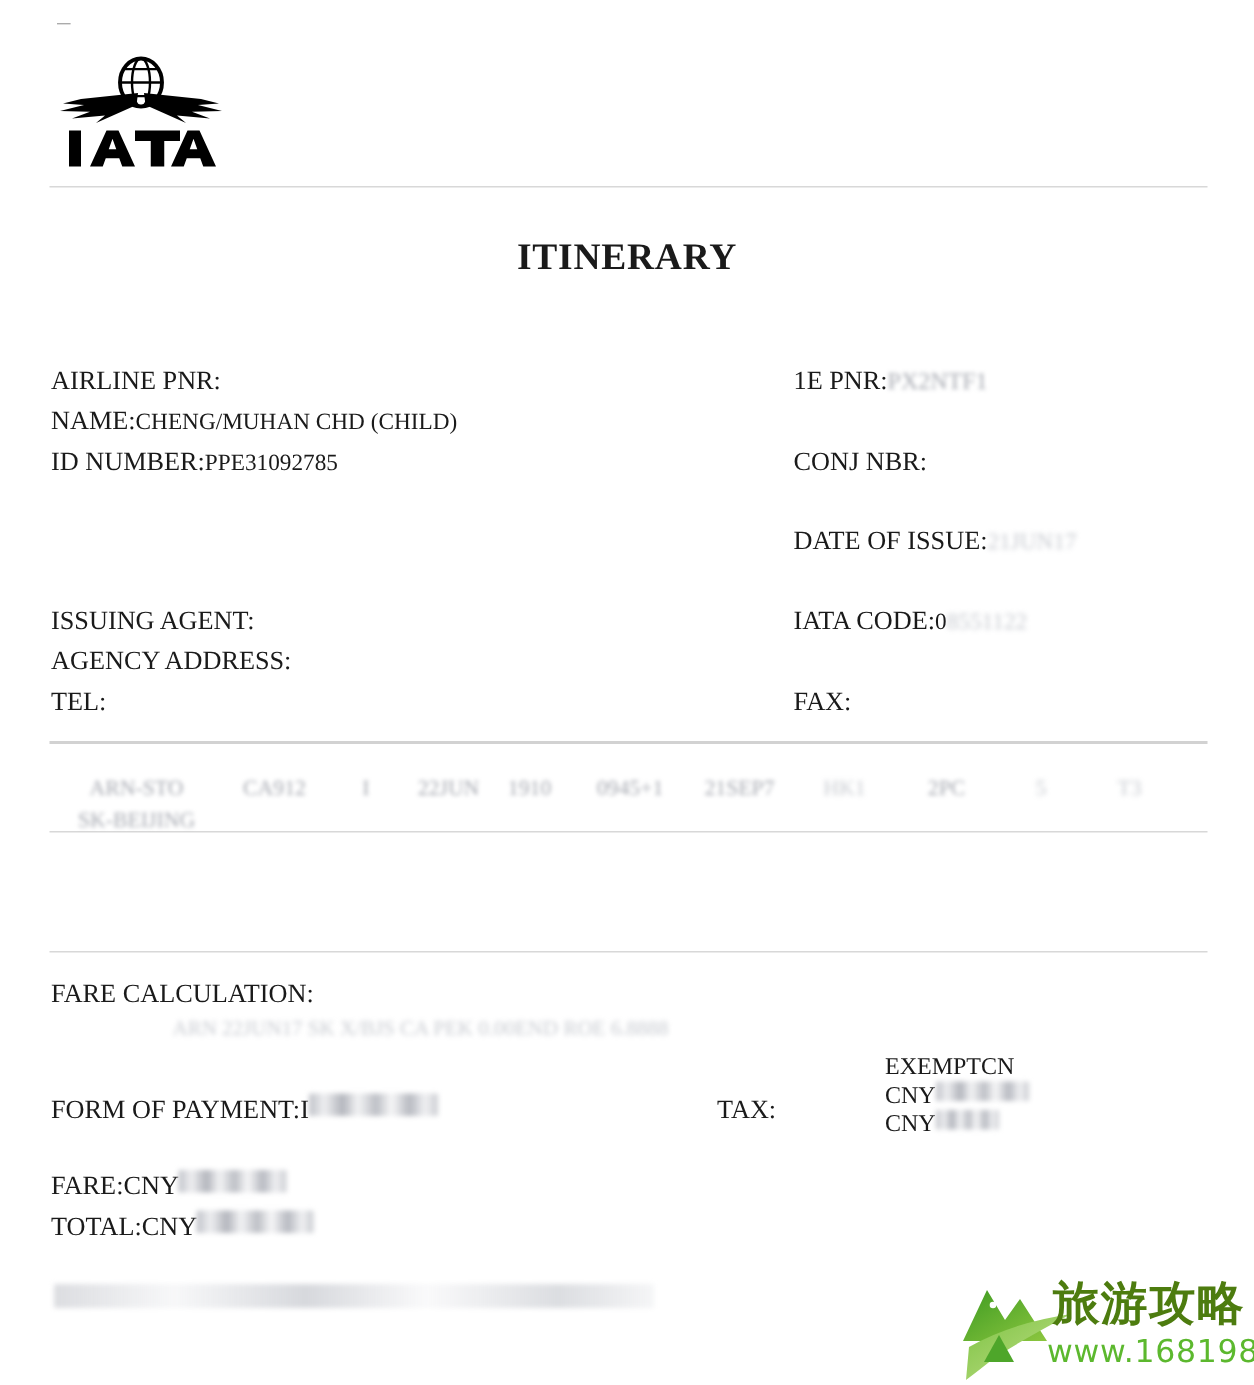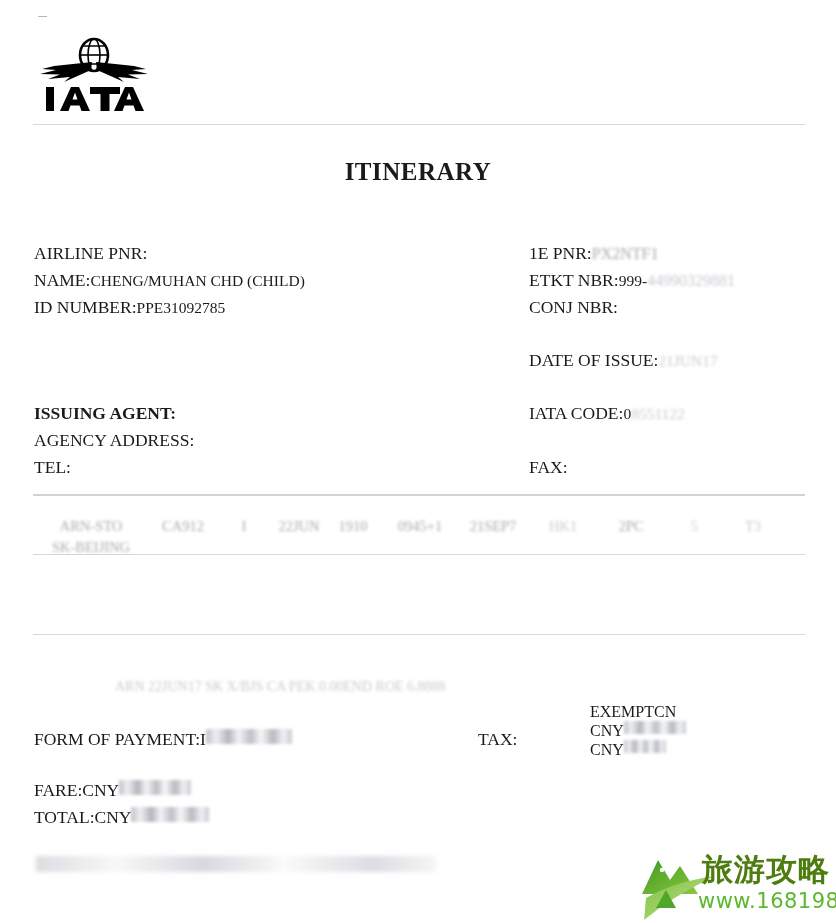--- a/index.html
+++ b/index.html
@@ -266,38 +266,35 @@
   </div>
 
   <div class="info-row col-right" style="top:243px;">
     <span class="lbl">1E PNR:</span><span class="blurtext" style="font-size:16px;">PX2NTF1</span>
   </div>
 
   <div class="info-row col-left" style="top:270px;">
     <span class="lbl">NAME:</span><span class="val-sm">CHENG/MUHAN CHD (CHILD)</span>
   </div>
 
-  <div class="info-row col-right" style="top:270px;">
-    <span class="lbl">ETKT NBR:</span><span class="val-sm">999-</span><span class="blurtext faint" style="font-size:16px;">44990329881</span>
-  </div>
 
   <div class="info-row col-left" style="top:297px;">
     <span class="lbl">ID NUMBER:</span><span class="val-sm">PPE31092785</span>
   </div>
 
   <div class="info-row col-right" style="top:297px;">
     <span class="lbl">CONJ NBR:</span>
   </div>
 
 
   <div class="info-row col-right" style="top:350px;">
     <span class="lbl">DATE OF ISSUE:</span><span class="blurtext faint" style="font-size:15.5px;">21JUN17</span>
   </div>
 
-  <div class="info-row col-left" style="top:403px;font-weight:bold;">
+  <div class="info-row col-left" style="top:403px;">
     <span class="lbl">ISSUING AGENT:</span>
   </div>
 
   <div class="info-row col-right" style="top:403px;">
     <span class="lbl">IATA CODE:</span><span class="val-sm">0</span><span class="blurtext faint" style="font-size:15.5px;">8551122</span>
   </div>
 
   <div class="info-row col-left" style="top:430px;">
     <span class="lbl">AGENCY ADDRESS:</span>
   </div>
@@ -328,20 +325,23 @@
       <div class="td" style="left:460px;top:12px;"><span class="blurtext">21SEP7</span></div>
       <div class="td" style="left:530px;top:12px;"><span class="blurtext faint">HK1</span></div>
       <div class="td" style="left:598px;top:12px;"><span class="blurtext">2PC</span></div>
       <div class="td" style="left:661px;top:12px;"><span class="blurtext faint">5</span></div>
       <div class="td" style="left:720px;top:12px;"><span class="blurtext faint">T3</span></div>
     </div>
   </div>
 
   <div class="hr" style="top:634px;"></div>
 
+  <div class="sect" style="left:34px;top:652px;">
+    <span>FARE CALCULATION:</span>
+  </div>
   <div class="farecalc-line">
     <span class="blurtext faint">ARN 22JUN17 SK X/BJS CA PEK 0.00END ROE 6.8888</span>
   </div>
 
   <div class="sect" style="left:34px;top:729px;">
     <span>FORM OF PAYMENT:</span><span class="val-sm">I</span><span class="blur" style="width:86px;height:15px;">NVOICE</span>
   </div>
 
   <div class="sect" style="left:478px;top:729px;">
     <span>TAX:</span>

